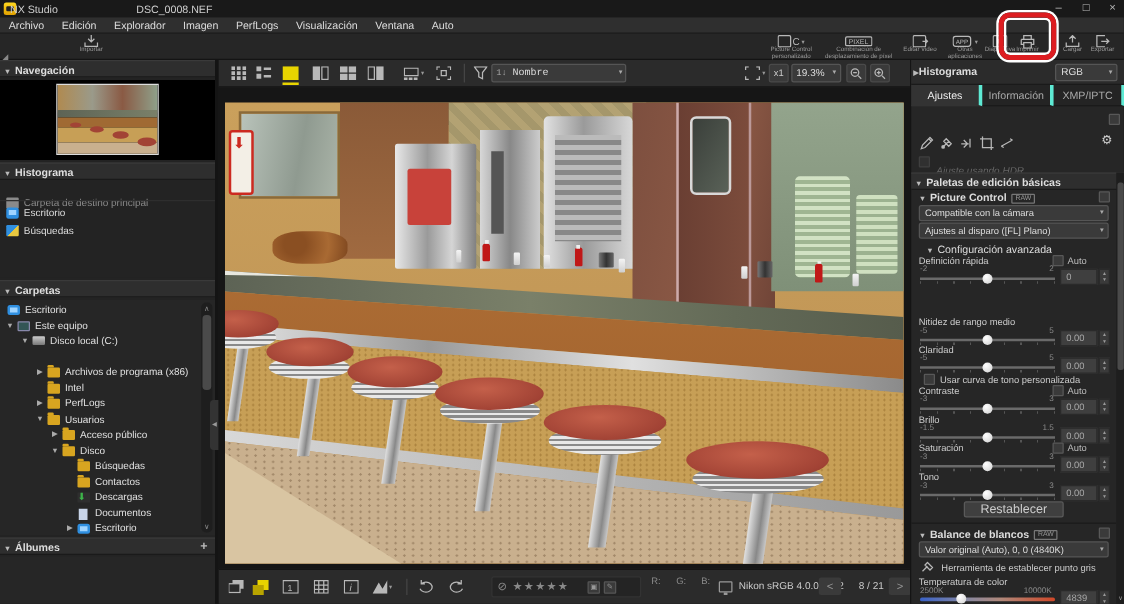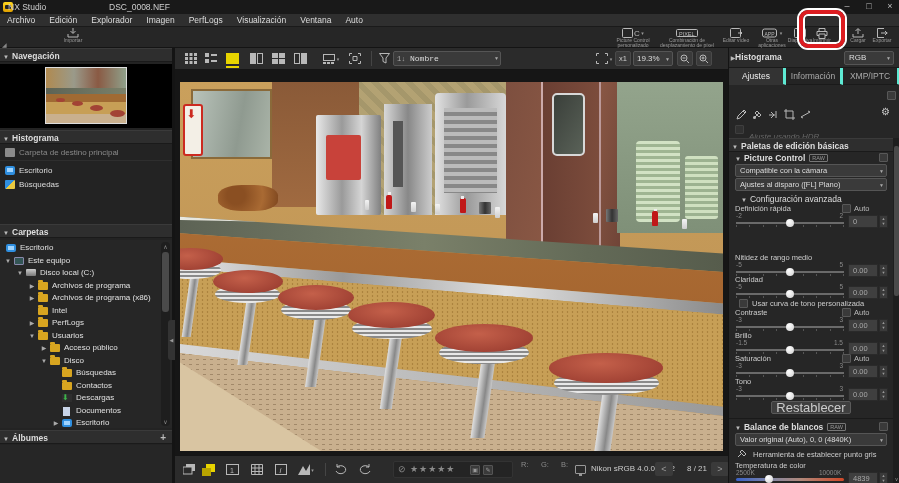--- a/index.html
+++ b/index.html
@@ -151,21 +151,21 @@
   .sl-auto .cbx { position:relative; display:inline-block; vertical-align:-2px; margin-right:3px; }
   .sl-min { position:absolute; left:7px; top:8px; font-size:6.5px; color:#8a8a8a; }
   .sl-max { position:absolute; right:50px; top:8px; font-size:6.5px; color:#8a8a8a; }
   .sl-track { position:absolute; left:7px; top:18px; width:108px; height:2px; background:#6a6a6a; }
   .sl-ticks { position:absolute; left:0; top:3px; width:108px; height:2px; background-image:repeating-linear-gradient(90deg,#555 0 1px,transparent 1px 13.4px); }
   .sl-thumb { position:absolute; top:-3px; width:8px; height:8px; margin-left:-4px; background:radial-gradient(circle at 35% 30%,#fff,#cfcfcf); border-radius:50%; }
   .sl-spin { position:absolute; left:119px; top:11px; width:30px; height:13px; background:#3f3f3f; border:1px solid #2a2a2a; color:#a8a8a8; font-size:7.5px; line-height:11px; padding-left:4px; }
   .sl-step { position:absolute; left:150px; top:11px; width:9px; height:13px; background:#3a3a3a; border:1px solid #2a2a2a; font-size:4px; color:#999; text-align:center; line-height:5px; }
   #curve-row { position:absolute; left:10px; font-size:7.5px; color:#ccc; }
   #curve-row .cbx { position:relative; display:inline-block; vertical-align:-2px; margin-right:4px; }
-  #reset-btn { position:absolute; left:42px; width:80px; height:13px; background:#3f3f3f; border:1px solid #5a5a5a; border-radius:2px; font-size:13px; color:#ccc; text-align:center; line-height:12px; }
+  #reset-btn { position:absolute; left:42px; width:80px; height:13px; background:#3f3f3f; border:1px solid #5a5a5a; border-radius:2px; font-size:10px; color:#ccc; text-align:center; line-height:12px; }
   .rp-sep { position:absolute; left:0; width:164px; border-top:1px solid #1a1a1a; }
   #gp-row { position:absolute; left:8px; font-size:7.5px; color:#ccc; }
   #gp-ico { display:inline-block; width:10px; height:9px; margin-right:4px; vertical-align:-1px; }
   #temp-track { position:absolute; left:7px; width:108px; height:3px; background:linear-gradient(90deg,#3a62c8,#8888a0 35%,#b0887a 60%,#d04828); border-radius:2px; }
   #rp-scroll { left:164px; top:90px; width:7px; height:345px; background:#1e1e1e; }
   #rp-scroll .thumb { position:absolute; left:1px; top:8px; width:5px; height:150px; background:#4a4a4a; border-radius:2px; }
   #rp-scroll .dn { position:absolute; left:0; bottom:1px; width:7px; font-size:5px; color:#999; text-align:center; }
 
   
   #print-annotation { left:799px; top:10px; width:46px; height:38px; border:4px solid #dd1d21; border-radius:9px; box-shadow:0 0 0 2px #fff, inset 0 0 0 2px #fff; z-index:50; }
@@ -294,21 +294,21 @@
         <div class="mini-band" style="top:34px;height:12px;background:#c79f56"></div>
         <div class="mini-band" style="top:46px;height:11px;background:#c9b08e"></div>
         <div class="abs" style="left:10px;top:30px;width:9px;height:4px;background:#a24335;border-radius:50%"></div>
         <div class="abs" style="left:26px;top:33px;width:11px;height:5px;background:#a24335;border-radius:50%"></div>
         <div class="abs" style="left:44px;top:37px;width:13px;height:6px;background:#a24335;border-radius:50%"></div>
         <div class="abs" style="left:64px;top:42px;width:15px;height:7px;background:#a24335;border-radius:50%"></div>
       </div>
     </div>
     <div class="abs sec-head" style="top:82px"><span class="tri">▼</span><span>Histograma</span></div>
     <div class="abs" id="fav-panel">
-      <div class="fav-row" style="top:2px;color:#8a8a8a">
+      <div class="fav-row" style="top:12px;color:#8a8a8a">
         <span class="fico" style="background:#8a8a8a;border-radius:1px"></span>
         <span class="flabel">Carpeta de destino principal</span>
       </div>
       <div class="fav-sep"></div>
       <div class="fav-row" style="top:20px">
         <span class="fico tico desktop" style="position:absolute"></span>
         <span class="flabel">Escritorio</span>
       </div>
       <div class="fav-row" style="top:34px">
         <span class="fico" style="background:linear-gradient(135deg,#2f8fe0 50%,#e8c840 50%);border-radius:1px"></span>
@@ -324,25 +324,20 @@
         </div>
       <div class="trow" style="top:14.5px">
           <span class="tarrow" style="left:4px">▼</span>
           <span class="tico computer" style="left:14px"></span>
           <span style="position:absolute;left:28px">Este equipo</span>
         </div>
       <div class="trow" style="top:27px">
           <span class="tarrow" style="left:16px">▼</span>
           <span class="tico disk" style="left:26px"></span>
           <span style="position:absolute;left:40px">Disco local (C:)</span>
-        </div>
-      <div class="trow" style="top:39.5px">
-          <span class="tarrow" style="left:28px">▶</span>
-          <span class="tico folder" style="left:38px"></span>
-          <span style="position:absolute;left:52px">Archivos de programa</span>
         </div>
       <div class="trow" style="top:52px">
           <span class="tarrow" style="left:28px">▶</span>
           <span class="tico folder" style="left:38px"></span>
           <span style="position:absolute;left:52px">Archivos de programa (x86)</span>
         </div>
       <div class="trow" style="top:64.5px">
           <span class="tico folder" style="left:38px"></span>
           <span style="position:absolute;left:52px">Intel</span>
         </div>

